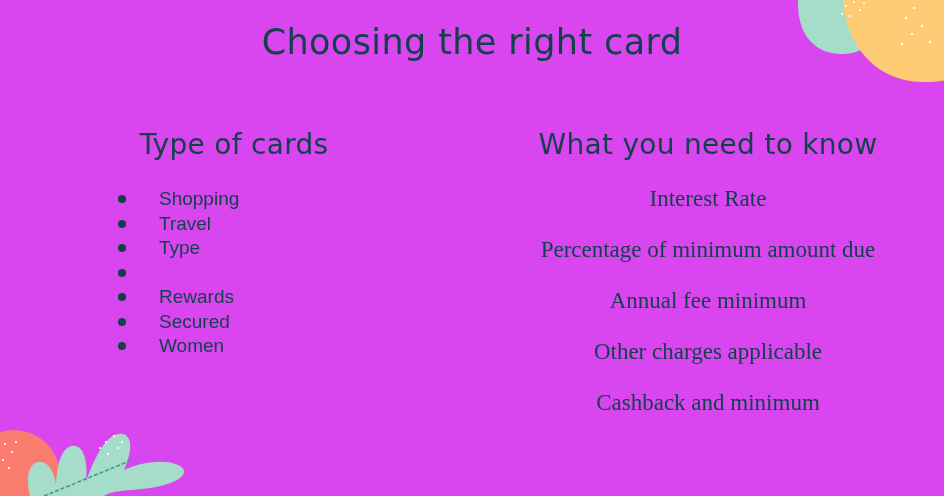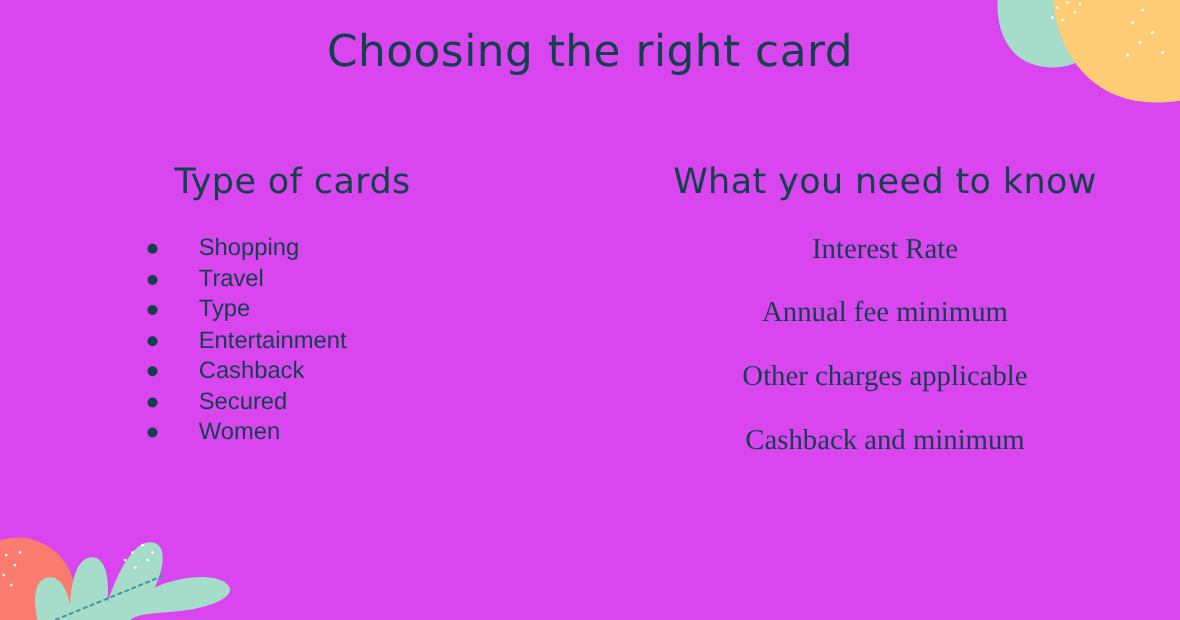--- a/index.html
+++ b/index.html
@@ -171,41 +171,41 @@
         <li>
           <span class="bullet"></span>
           <span>Travel</span>
         </li>
         <li>
           <span class="bullet"></span>
           <span>Type</span>
         </li>
         <li>
           <span class="bullet"></span>
-          <span>Entertainment</span>
-        </li>
-        <li>
-          <span class="bullet"></span>
-          <span>Cashback</span>
+        </li>
+        <li>
+          <span class="bullet"></span>
+          <span>Rewards</span>
         </li>
         <li>
           <span class="bullet"></span>
           <span>Secured</span>
         </li>
         <li>
           <span class="bullet"></span>
           <span>Women</span>
         </li>
       </ul>
     </div>
 
     <div class="column" id="column-right">
       <div class="column-heading" id="heading-right">What you need to know</div>
       <ul id="need-to-know-list">
         <li>Interest Rate</li>
+        <li>Percentage of minimum amount due</li>
         <li>Annual fee minimum</li>
         <li>Other charges applicable</li>
         <li>Cashback and minimum</li>
       </ul>
     </div>
 
   </div>
 </div>
 
 </body></html>

